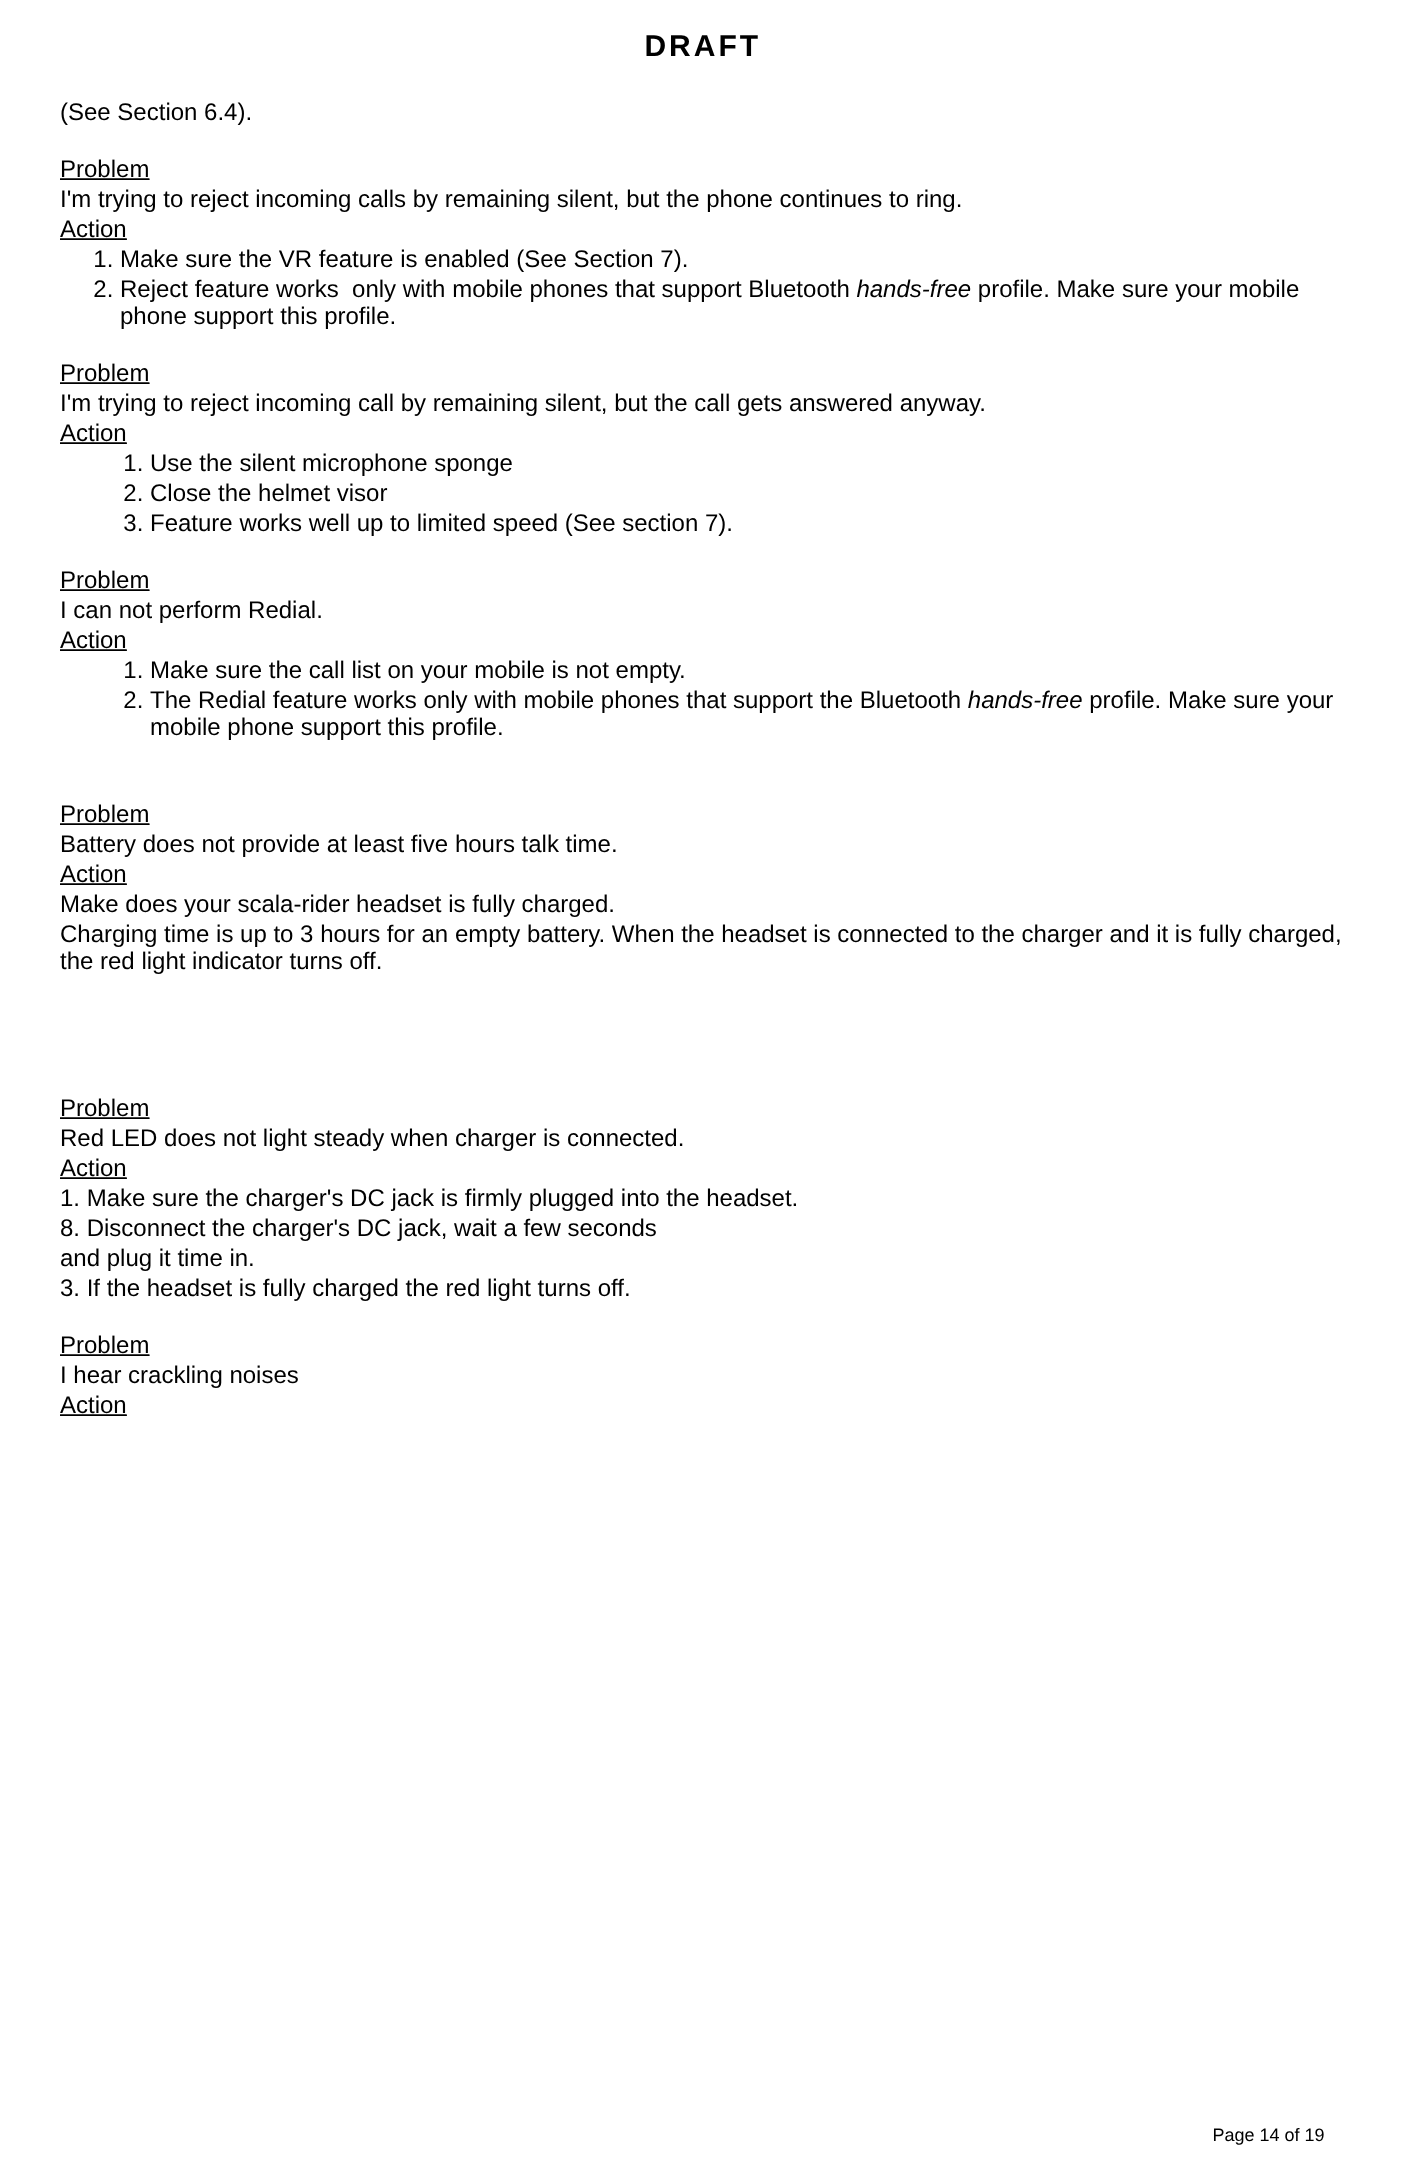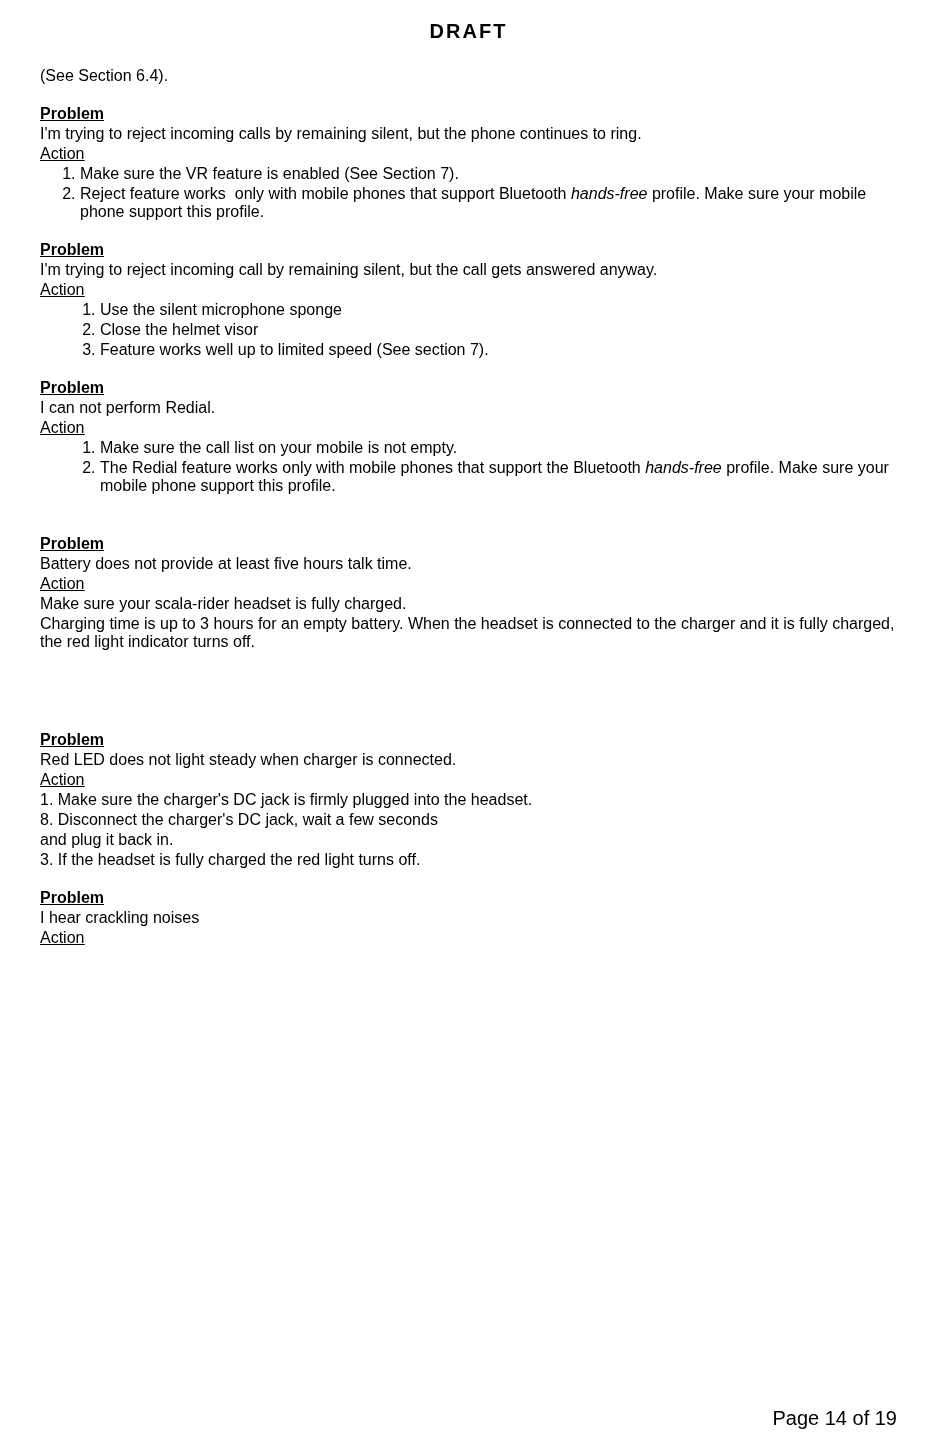--- a/index.html
+++ b/index.html
@@ -30,21 +30,21 @@
     .see-section {
       margin-bottom: 20px;
     }
 
     .section-block {
       margin-bottom: 20px;
     }
 
     .problem-label {
       text-decoration: underline;
-      font-weight: bold;
+      font-weight: normal;
       margin-bottom: 2px;
     }
 
     .problem-text {
       margin-bottom: 2px;
     }
 
     .action-label {
       text-decoration: underline;
       font-weight: normal;
@@ -68,22 +68,22 @@
       margin-bottom: 2px;
     }
 
     .italic {
       font-style: italic;
     }
 
     .page-footer {
       position: absolute;
       bottom: 20px;
-      right: 40px;
-      font-size: 20px;
+      right: 54px;
+      font-size: 12px;
     }
 
     .spacer {
       height: 20px;
     }
   </style>
 </head>
 <body>
 
 <div class="page-header">DRAFT</div>
@@ -127,37 +127,37 @@
   </div>
 </div>
 
 <div class="spacer"></div>
 
 <div class="section-block">
   <div class="problem-label"><u>Problem</u></div>
   <div class="problem-text">Battery does not provide at least five hours talk time.</div>
   <div class="action-label"><u>Action</u></div>
   <div class="action-content">
-    <p>Make sure your scala-rider headset is fully charged.</p>
+    <p>Make does your scala-rider headset is fully charged.</p>
     <p>Charging time is up to 3 hours for an empty battery. When the headset is connected to the charger and it is fully charged, the red light indicator turns off.</p>
   </div>
 </div>
 
 <div class="spacer"></div>
 <div class="spacer"></div>
 <div class="spacer"></div>
 
 <div class="section-block">
   <div class="problem-label"><u>Problem</u></div>
   <div class="problem-text">Red LED does not light steady when charger is connected.</div>
   <div class="action-label"><u>Action</u></div>
   <div class="action-content">
     <p>1. Make sure the charger's DC jack is firmly plugged into the headset.</p>
     <p>8. Disconnect the charger's DC jack, wait a few seconds</p>
-    <p>and plug it back in.</p>
+    <p>and plug it time in.</p>
     <p>3. If the headset is fully charged the red light turns off.</p>
   </div>
 </div>
 
 <div class="section-block" style="margin-top:16px;">
   <div class="problem-label"><u>Problem</u></div>
   <div class="problem-text">I hear crackling noises</div>
   <div class="action-label"><u>Action</u></div>
 </div>
 

